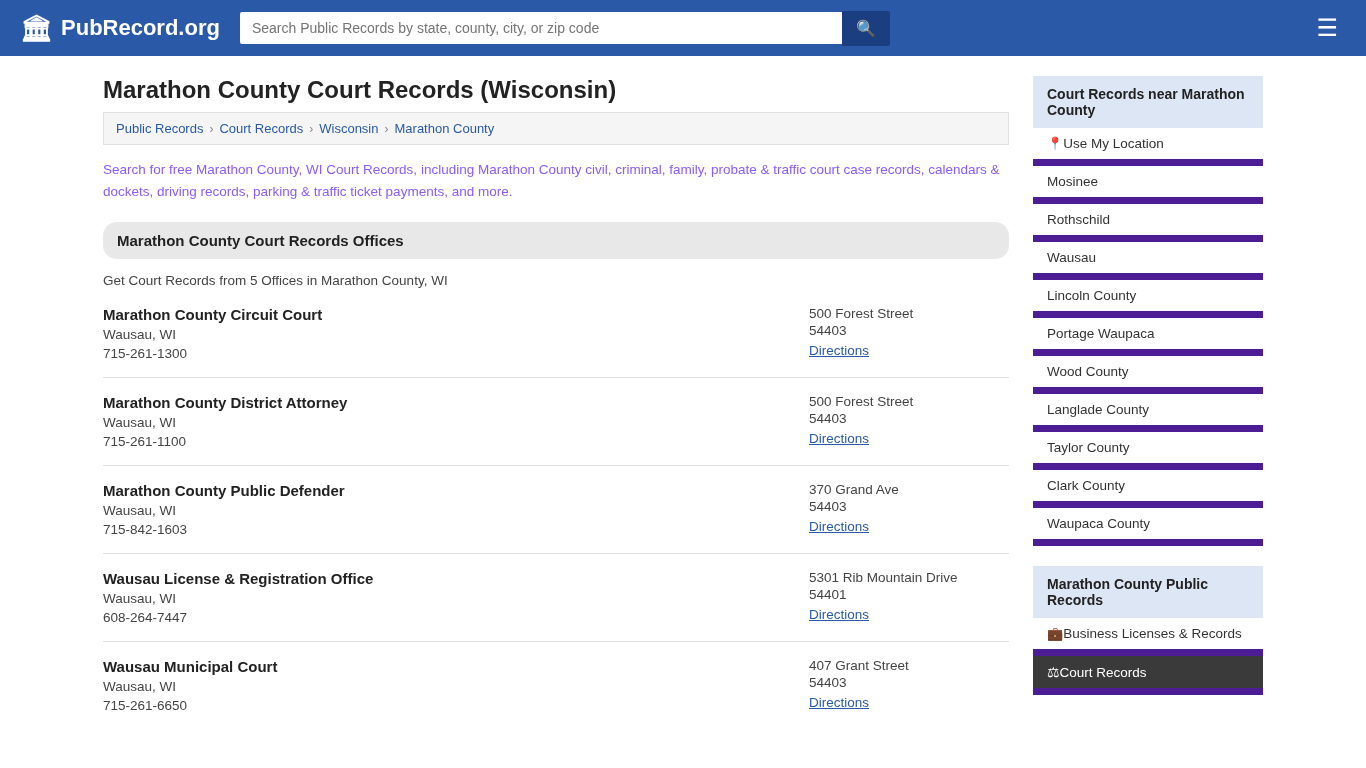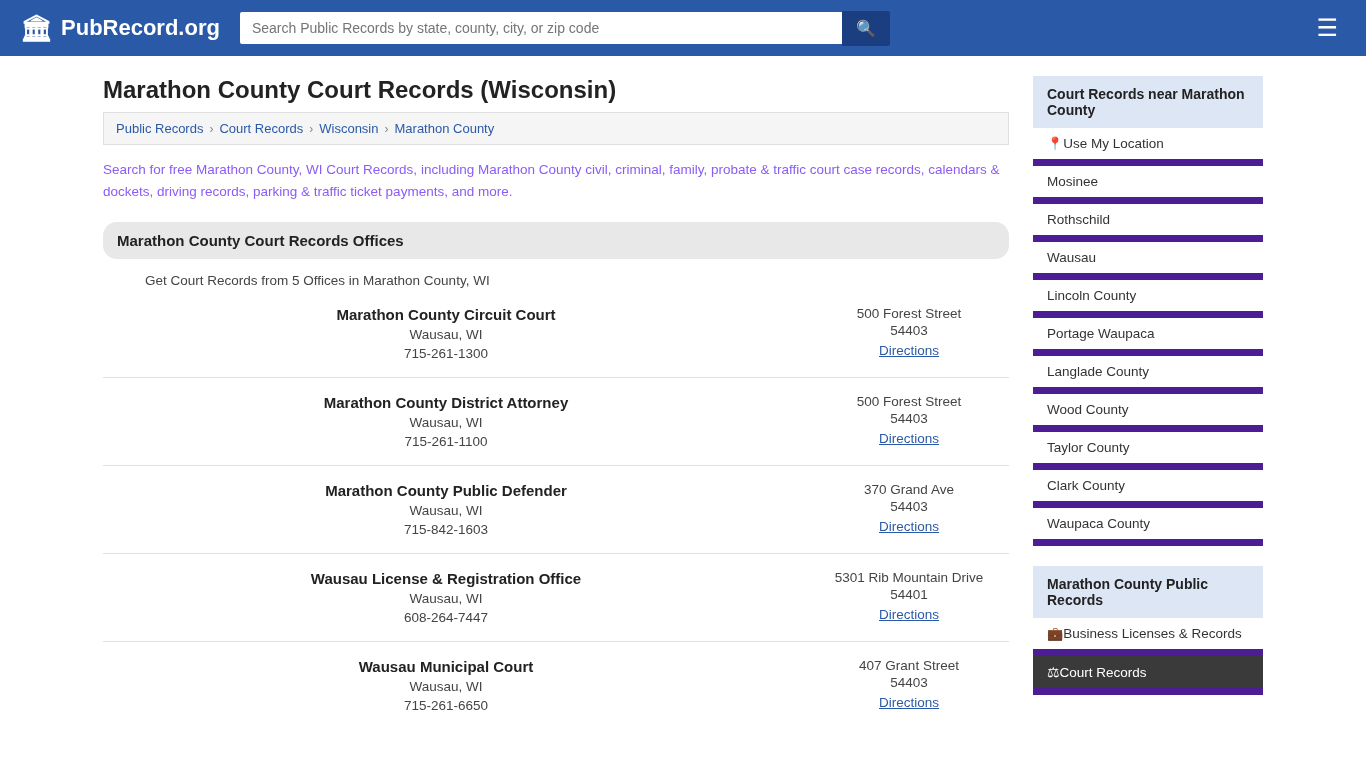--- a/index.html
+++ b/index.html
@@ -110,31 +110,29 @@
       font-size: 15px;
       color: #222;
       margin-bottom: 14px;
       border-radius: 14px;
     }
 
     .offices-count {
       font-size: 13.5px;
       color: #444;
       margin-bottom: 18px;
-      margin-left: 42px;
     }
 
     .office-entry {
       border-bottom: 1px solid #e0e0e0;
       padding-bottom: 16px;
       margin-bottom: 16px;
       display: flex;
       justify-content: space-between;
       gap: 20px;
-      text-align: center;
     }
     .office-entry:last-child { border-bottom: none; }
     .office-left { flex: 1; }
     .office-right { min-width: 200px; }
 
     .office-name {
       font-weight: bold;
       font-size: 15px;
       color: #222;
       margin-bottom: 4px;
@@ -331,24 +329,24 @@
           <a class="sidebar-item" href="#">
             <span class="sidebar-item-label">Wausau</span>
           </a>
           <a class="sidebar-item" href="#">
             <span class="sidebar-item-label">Lincoln County</span>
           </a>
           <a class="sidebar-item" href="#">
             <span class="sidebar-item-label">Portage Waupaca</span>
           </a>
           <a class="sidebar-item" href="#">
+            <span class="sidebar-item-label">Wood County</span>
+          </a>
+          <a class="sidebar-item" href="#">
             <span class="sidebar-item-label">Langlade County</span>
-          </a>
-          <a class="sidebar-item" href="#">
-            <span class="sidebar-item-label">Wood County</span>
           </a>
           <a class="sidebar-item" href="#">
             <span class="sidebar-item-label">Taylor County</span>
           </a>
           <a class="sidebar-item" href="#">
             <span class="sidebar-item-label">Clark County</span>
           </a>
           <a class="sidebar-item" href="#">
             <span class="sidebar-item-label">Waupaca County</span>
           </a>

